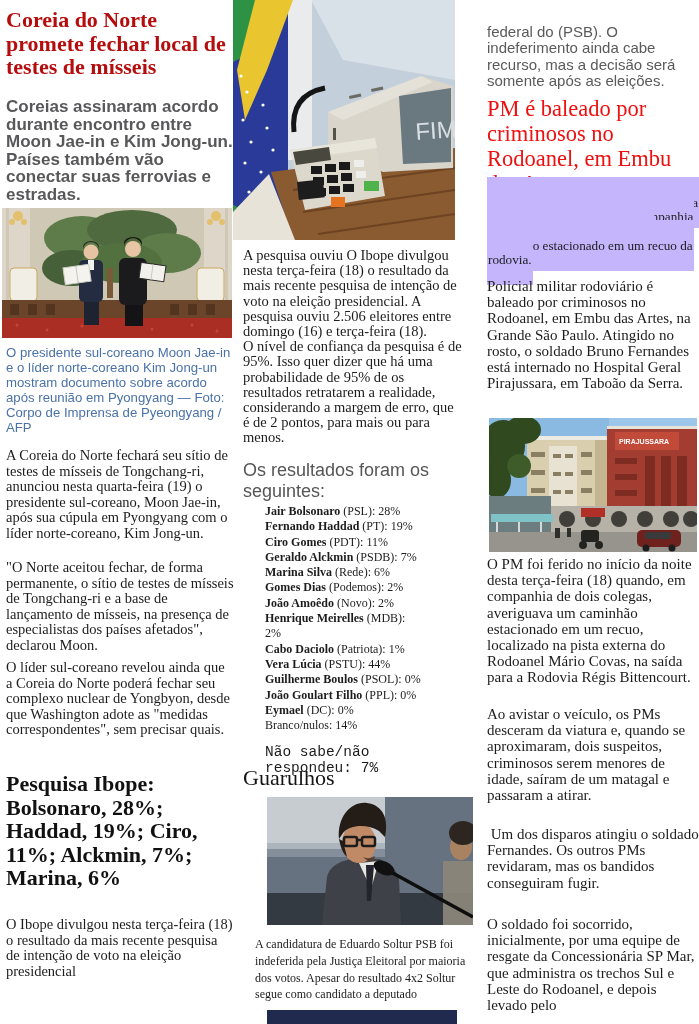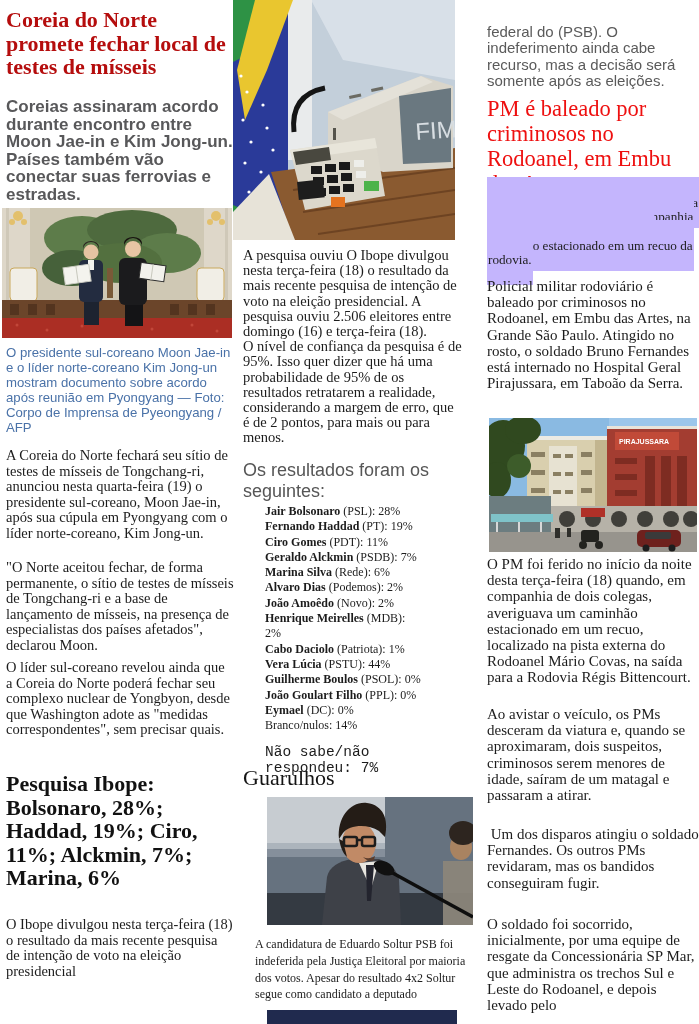--- a/index.html
+++ b/index.html
@@ -204,21 +204,21 @@
       <div class="poll-item"><b>Jair Bolsonaro</b><span> (PSL): 28%</span></div>
 
       <div class="poll-item"><b>Fernando Haddad</b><span> (PT): 19%</span></div>
 
       <div class="poll-item"><b>Ciro Gomes</b><span> (PDT): 11%</span></div>
 
       <div class="poll-item"><b>Geraldo Alckmin</b><span> (PSDB): 7%</span></div>
 
       <div class="poll-item"><b>Marina Silva</b><span> (Rede): 6%</span></div>
 
-      <div class="poll-item"><b>Alvaro Dias</b><span> (Podemos): 2%</span></div>
+      <div class="poll-item"><b>Gomes Dias</b><span> (Podemos): 2%</span></div>
 
       <div class="poll-item"><b>João Amoêdo</b><span> (Novo): 2%</span></div>
 
       <div class="poll-item"><b>Henrique Meirelles</b><span> (MDB):
 2%</span></div>
 
       <div class="poll-item"><b>Cabo Daciolo</b><span> (Patriota): 1%</span></div>
 
       <div class="poll-item"><b>Vera Lúcia</b><span> (PSTU): 44%</span></div>
 

